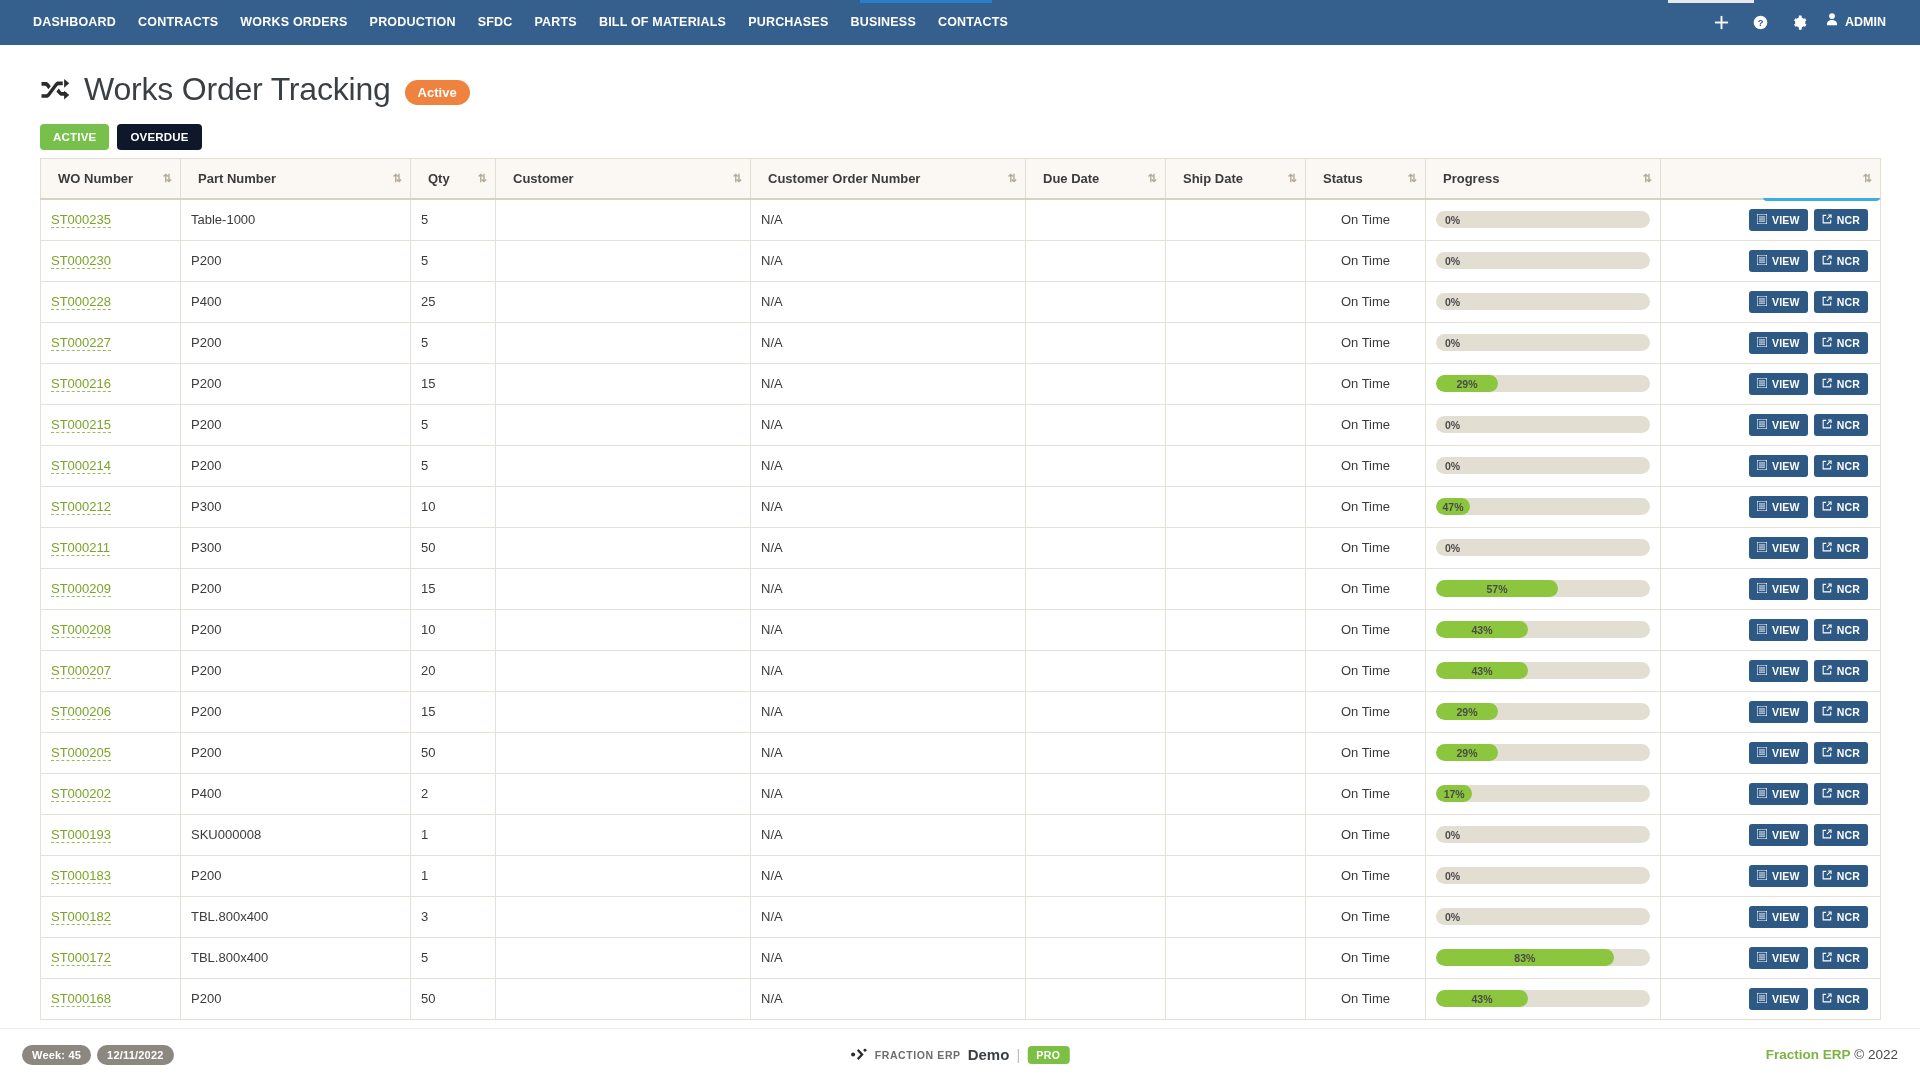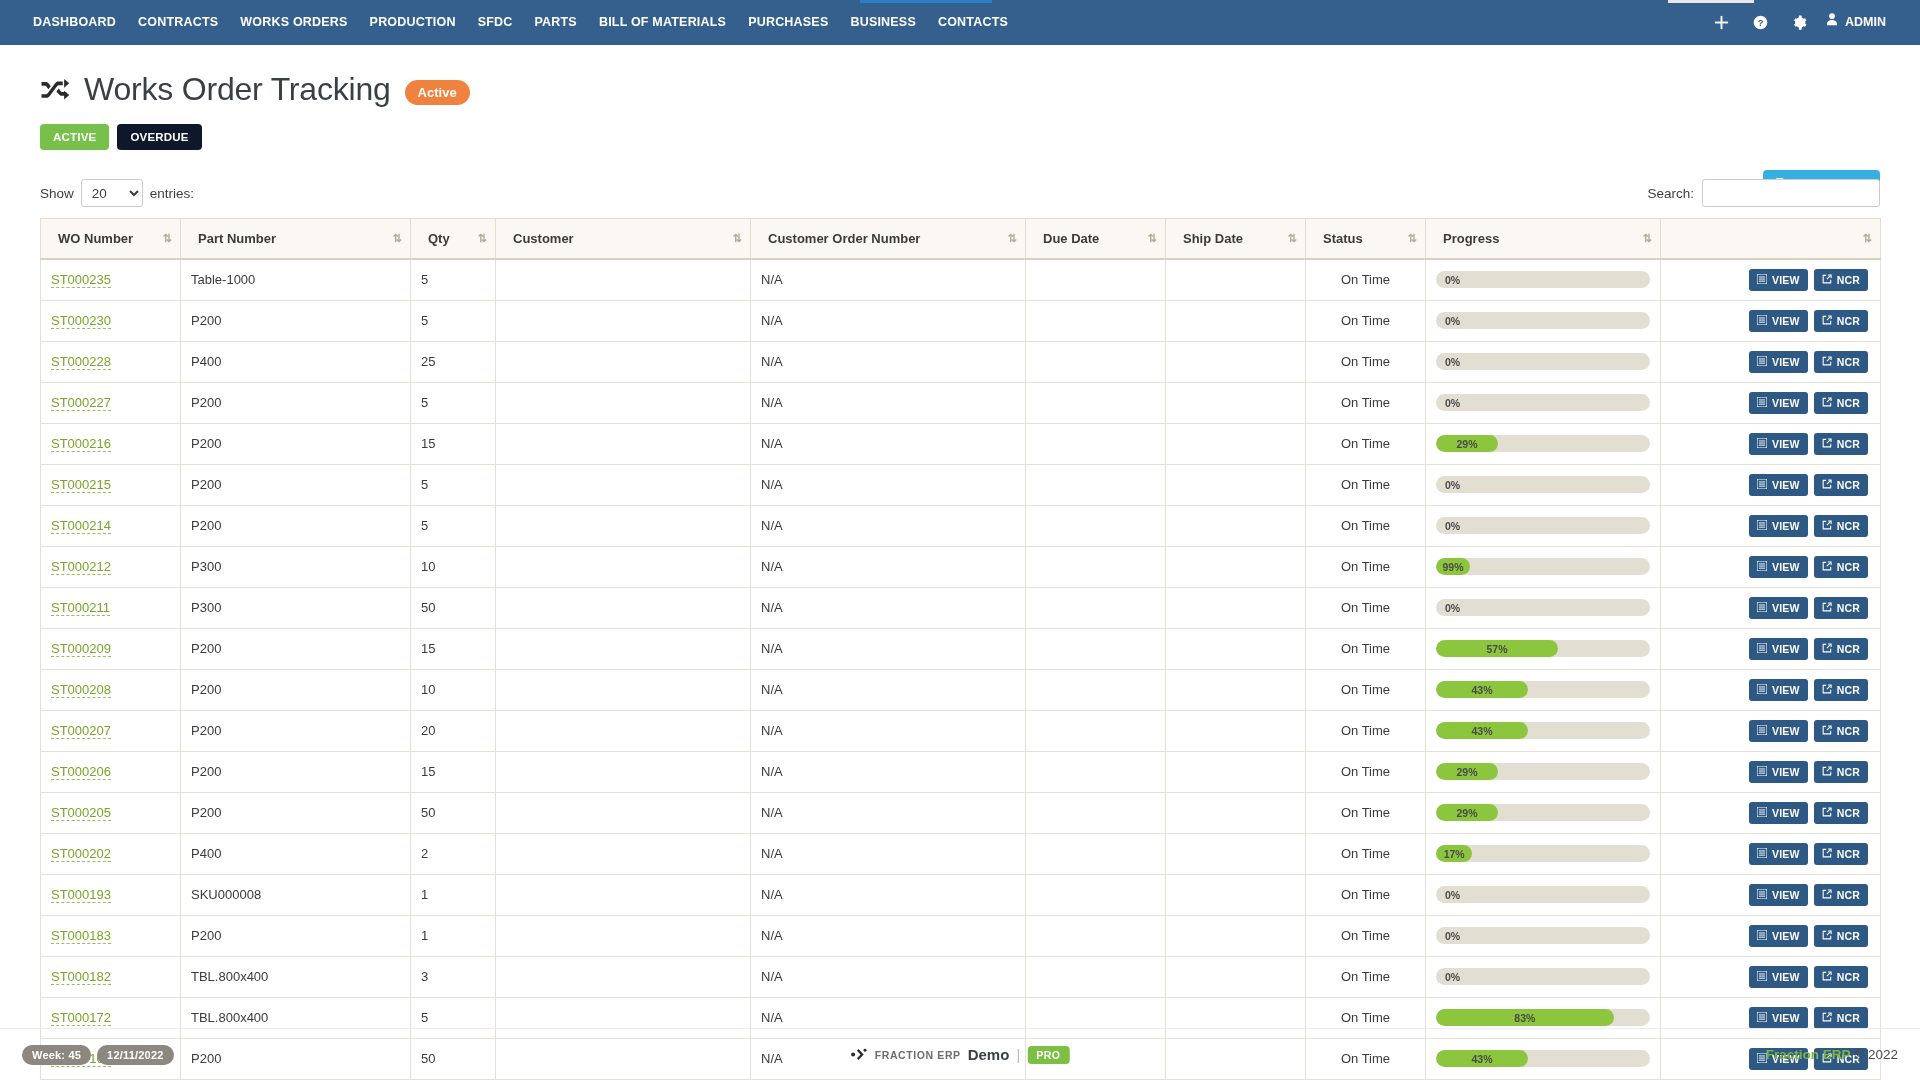--- a/index.html
+++ b/index.html
@@ -415,31 +415,20 @@
 
   <button class="btn-wip">
     <span>
       <svg width="11" height="13" viewBox="0 0 12 14" fill="#fff">
           <path d="M7.2 0H1.2C.6 0 .2.5.2 1v12c0 .5.4 1 1 1h9.6c.6 0 1-.5 1-1V4.6L7.2 0zm.3 1.8l2.8 2.9H7.5V1.8z"></path>
         </svg>
     </span>
     <span>WIP REPORT</span>
   </button>
 
-  <div class="dt-controls">
-    <div class="dt-length">
-      <span>Show</span>
-      <select id="page-length-select"><option value="10">10</option><option value="20" selected="">20</option><option value="50">50</option><option value="100">100</option></select>
-      <span>entries:</span>
-    </div>
-    <div class="dt-filter">
-      <span>Search:</span>
-      <input type="text" placeholder="" style="">
-    </div>
-  </div>
 
   <table class="dt">
     <colgroup>
       <col style="width:140px">
         <col style="width:230px">
         <col style="width:85px">
       <col style="width:255px">
         <col style="width:275px">
         <col style="width:140px">
       <col style="width:140px">
@@ -733,21 +722,21 @@
           <td>P300</td>
           <td>10</td>
           <td></td>
           <td>N/A</td>
           <td></td>
           <td></td>
           <td style="text-align:center;">On Time</td>
           <td>
             <div class="prog-wrap">
               <div class="prog-fill" style="width:14%;">
-                <span class="prog-label">99%</span>
+                <span class="prog-label">47%</span>
               </div>
             </div>
           </td>
           <td class="act-cell">
             <div class="act-wrap">
               <button class="btn-act">
                 <span><svg width="10" height="10" viewBox="0 0 12 12" fill="#fff">
                     <rect x="0" y="0" width="12" height="12" rx="1.4" fill="none" stroke="#fff" stroke-width="1.3"></rect>
                     <rect x="2.4" y="3" width="7.2" height="1.1"></rect>
                     <rect x="2.4" y="5.5" width="7.2" height="1.1"></rect>

